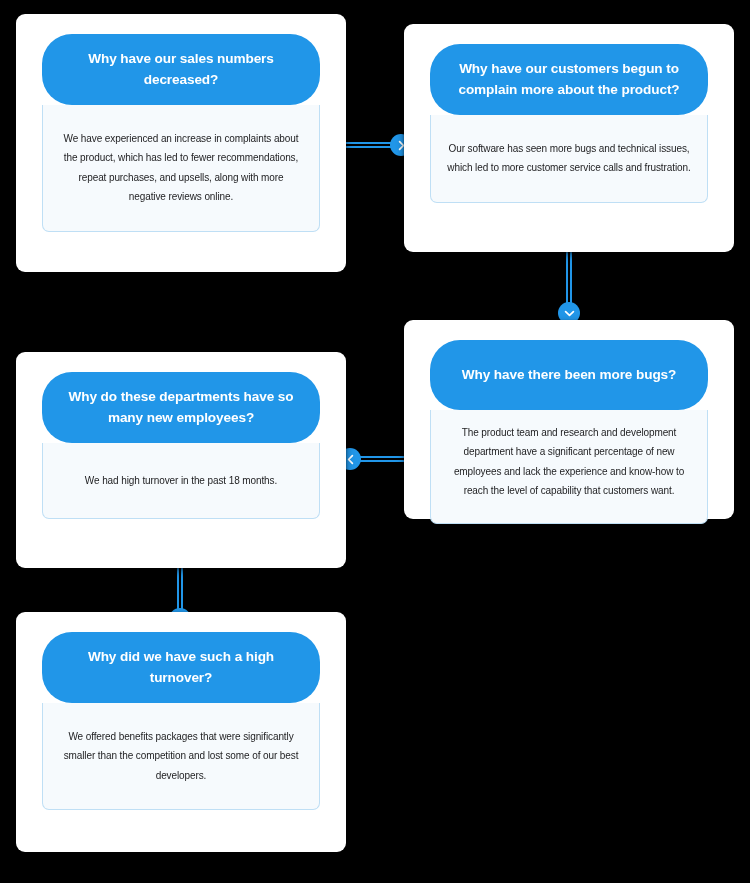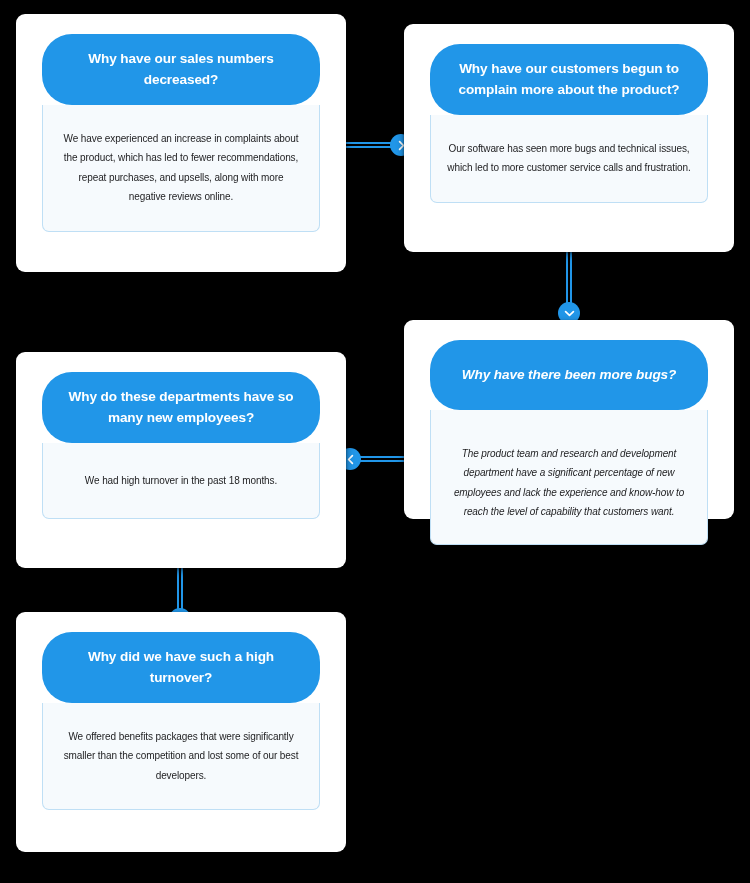--- a/index.html
+++ b/index.html
@@ -168,24 +168,24 @@
     </div>
   </div>
 
   <div class="panel" style="left:404px; top:24px; width:330px; height:228px;">
     <div class="card" style="height:218px;">
       <div class="card-header">Why have our customers begun to complain more about the product?</div>
       <div class="card-body">Our software has seen more bugs and technical issues, which led to more customer service calls and frustration.</div>
     </div>
   </div>
 
-  <div class="panel" style="left:404px; top:320px; width:330px; height:199px;font-style:italic;">
+  <div class="panel" style="left:404px; top:320px; width:330px; height:199px;">
     <div class="card" style="height:243px;">
       <div class="card-header" style="padding-top:24px; padding-bottom:25px;">Why have there been more bugs?</div>
-      <div class="card-body" style="padding-top:34px; padding-bottom:22px;">The product team and research and development department have a significant percentage of new employees and lack the experience and know-how to reach the level of capability that customers want.</div>
+      <div class="card-body" style="padding-top:13px; padding-bottom:22px;">The product team and research and development department have a significant percentage of new employees and lack the experience and know-how to reach the level of capability that customers want.</div>
     </div>
   </div>
 
   <div class="panel" style="left:16px; top:352px; width:330px; height:216px;">
     <div class="card" style="height:168px;">
       <div class="card-header">Why do these departments have so many new employees?</div>
       <div class="card-body" style="padding-top:28px; padding-bottom:28px;">We had high turnover in the past 18 months.</div>
     </div>
   </div>
 

